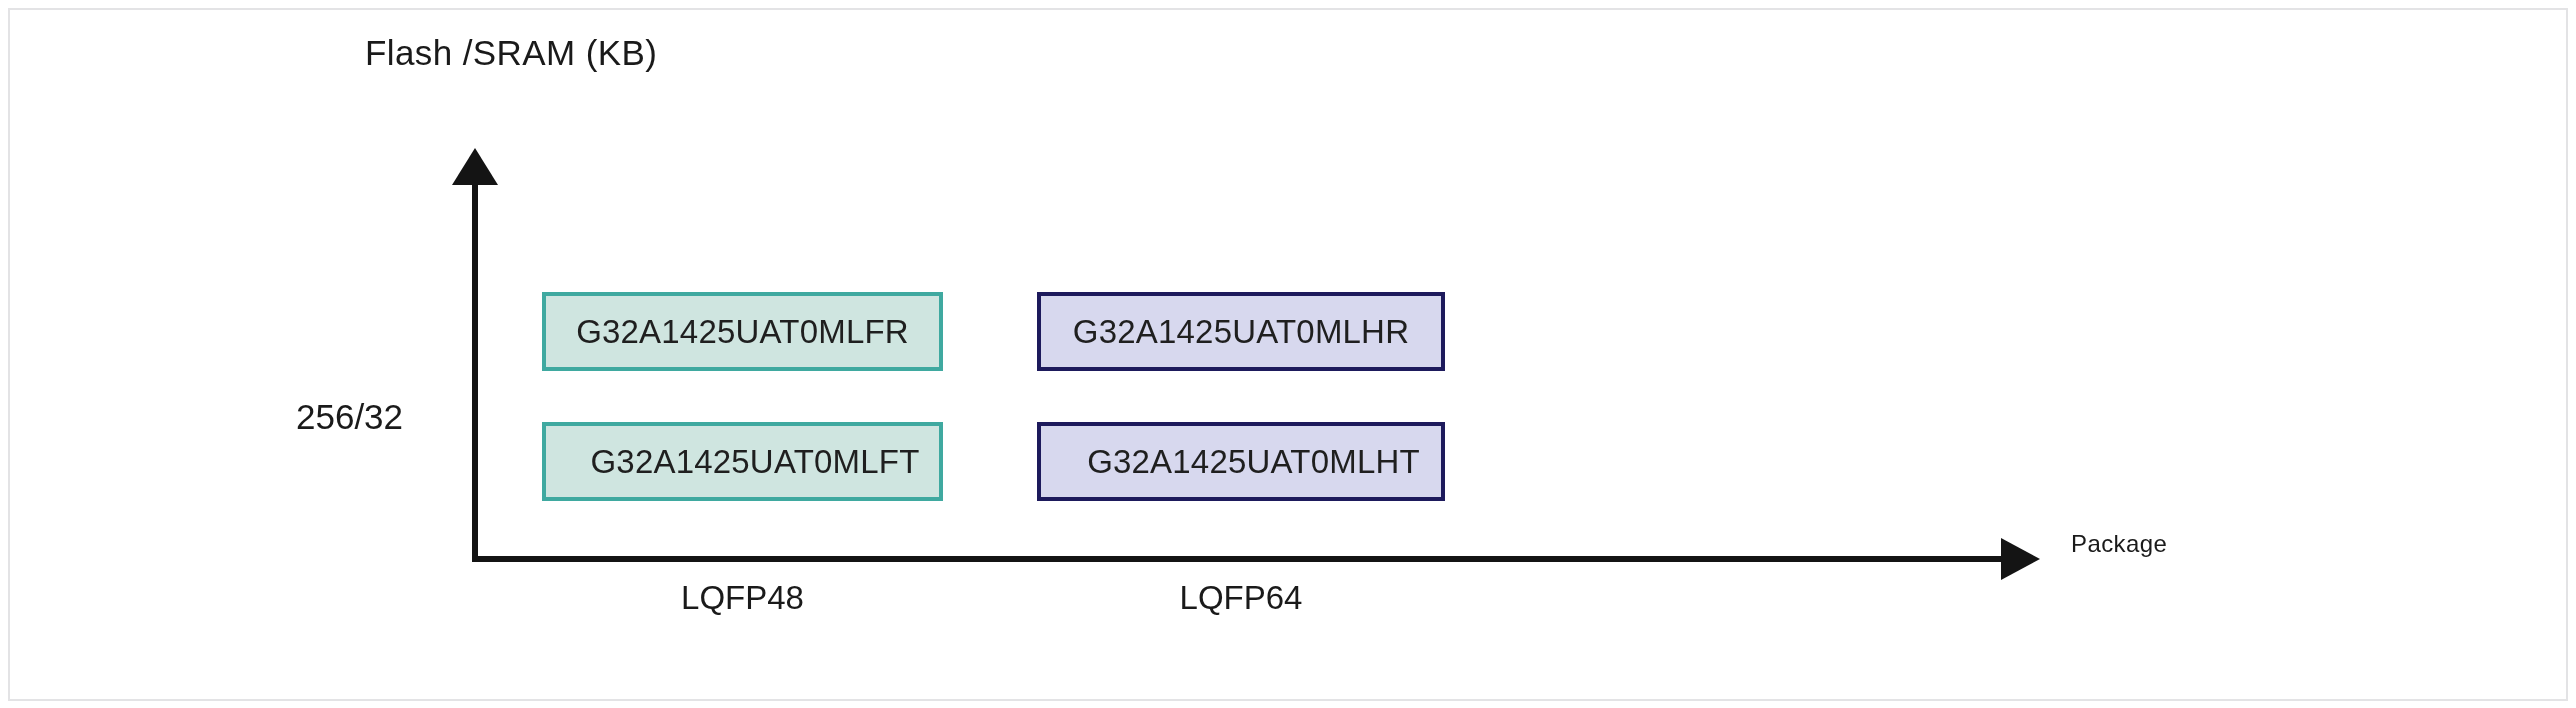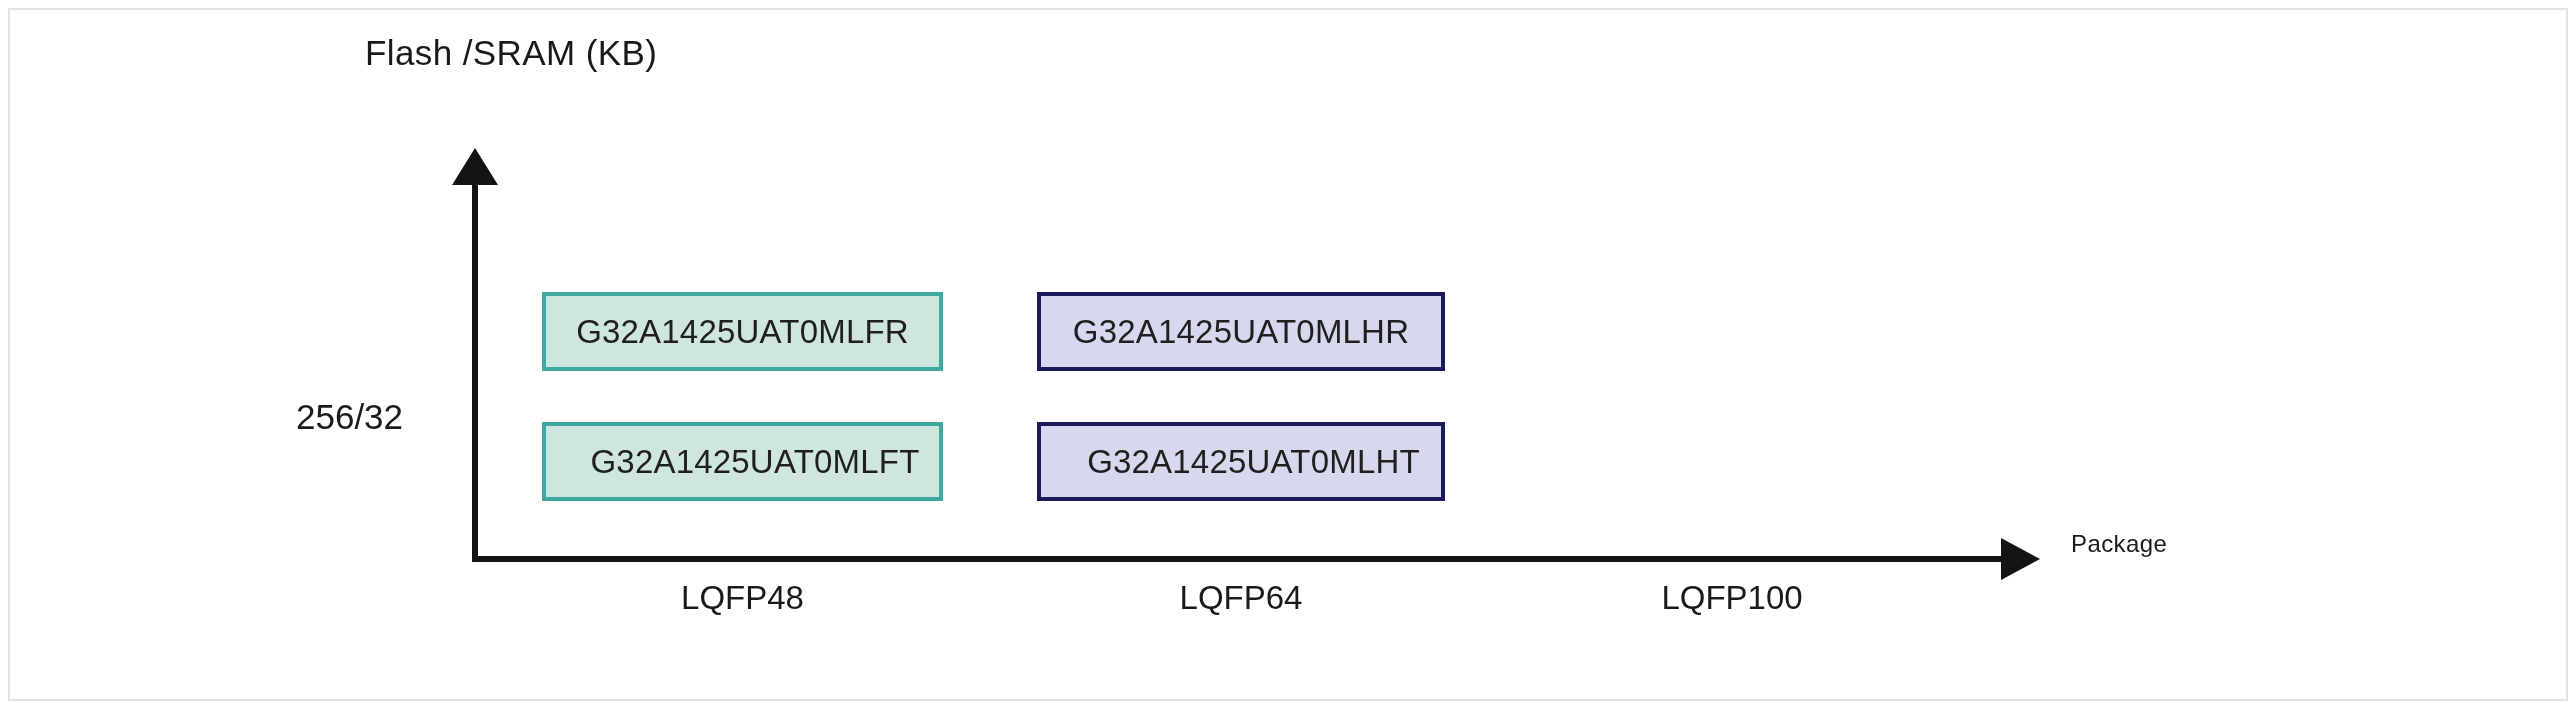--- a/index.html
+++ b/index.html
@@ -185,16 +185,15 @@
     <span class="part-label">G32A1425UAT0MLHR</span>
   </div>
 
   <div class="part-box col-1 row-1 pal-purple">
     <span class="part-label">G32A1425UAT0MLHT</span>
   </div>
 
 
   <div class="x-tick c0">LQFP48</div>
   <div class="x-tick c1">LQFP64</div>
-  <div class="x-tick c2">LQFP100</div>
 
 </div>
 
 
 </body></html>

